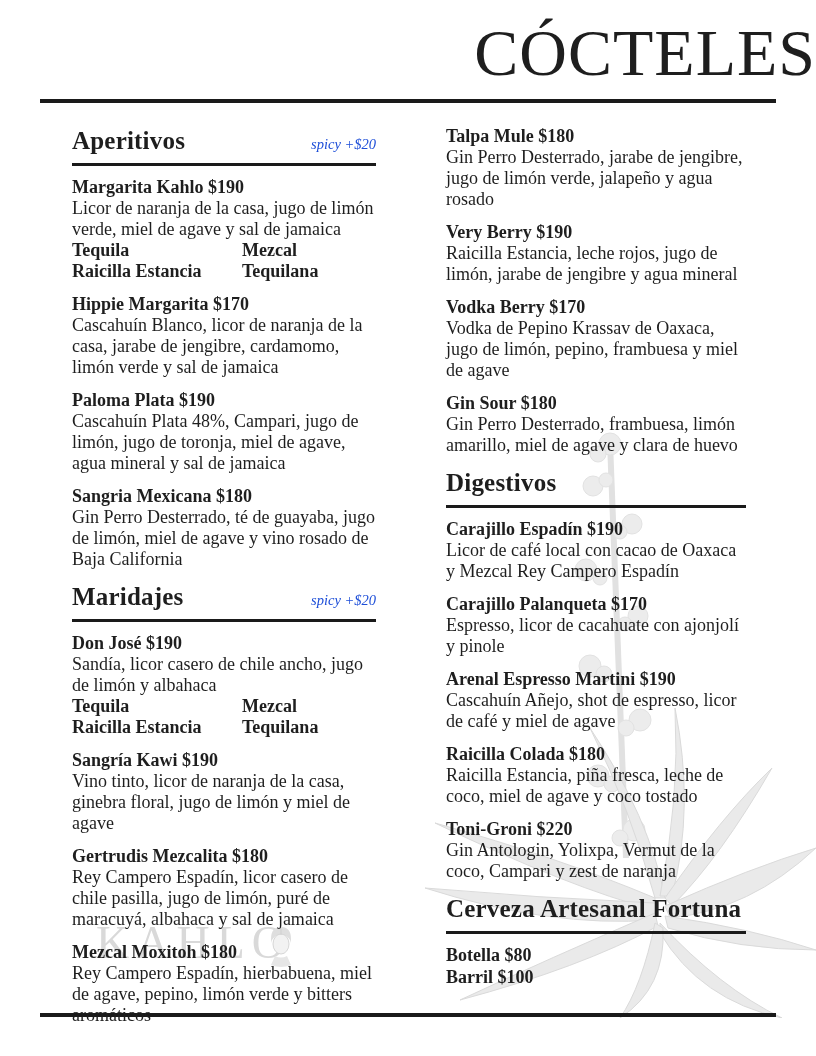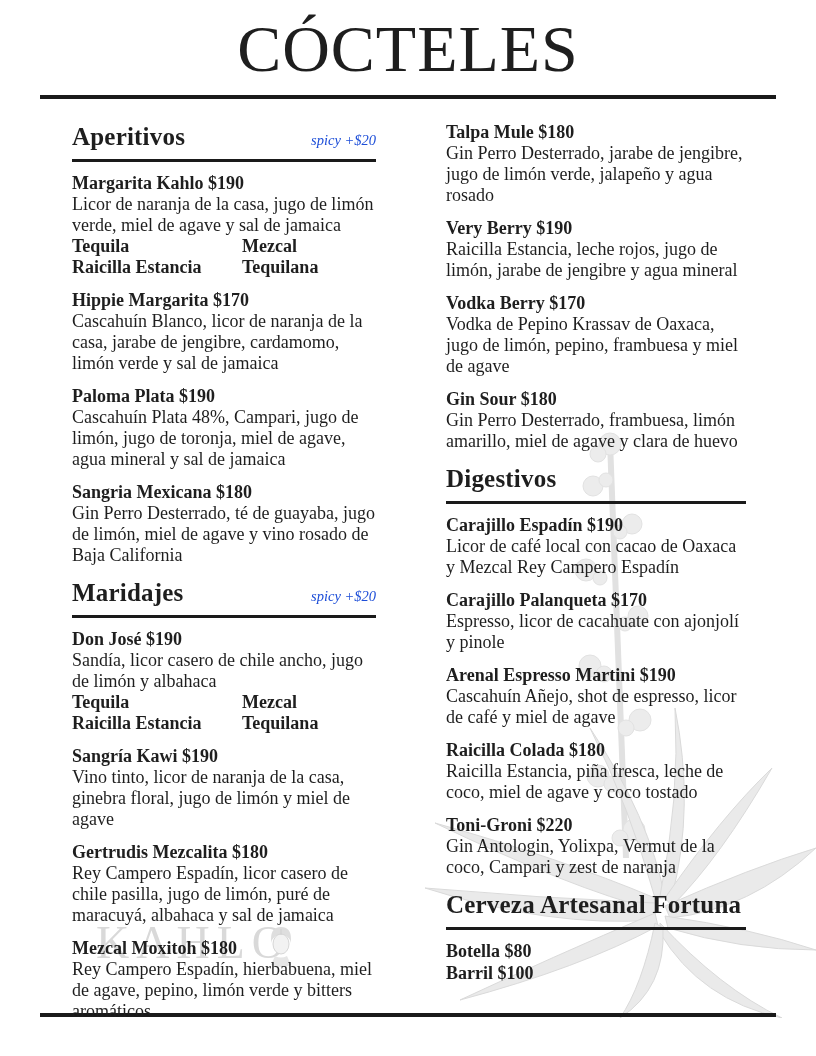--- a/index.html
+++ b/index.html
@@ -1,21 +1,21 @@
 <!DOCTYPE html>
 <html><head>
 <meta charset="utf-8">
 <style>
   html,body{margin:0;padding:0;background:#ffffff;}
   .page{
     position:relative;width:816px;height:1056px;background:#ffffff;overflow:hidden;
     font-family:"Liberation Serif","DejaVu Serif",serif;color:#1e1e1e;
   }
   .title{
-    text-align:center;font-size:66px;line-height:1.05;margin:7px;padding-top:7px;
+    text-align:right;font-size:66px;line-height:1.05;margin:0;padding-top:18px;
     font-weight:400;letter-spacing:1px;
   }
   .rule{height:4px;background:#1a1a1a;margin:12px 40px 0 40px;}
   .rule.bottom{position:absolute;left:40px;right:40px;top:1013px;margin:0;}
   .cols{display:flex;gap:70px;padding:23px 0 0 72px;position:relative;z-index:1;}
   .col{width:304px;flex:none;}
   .col.right{width:300px;}
   .sect{margin-top:12px;}
   .sect.first{margin-top:0;}
   .shead{margin-bottom:11px;}

